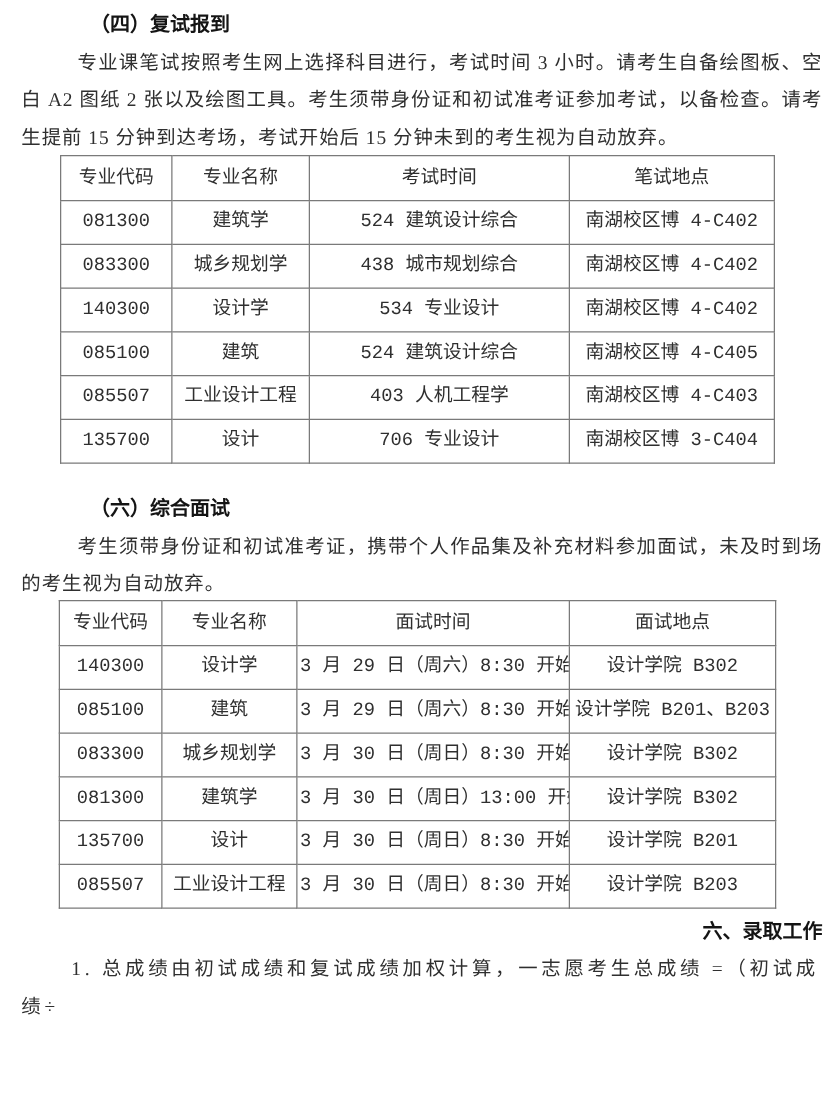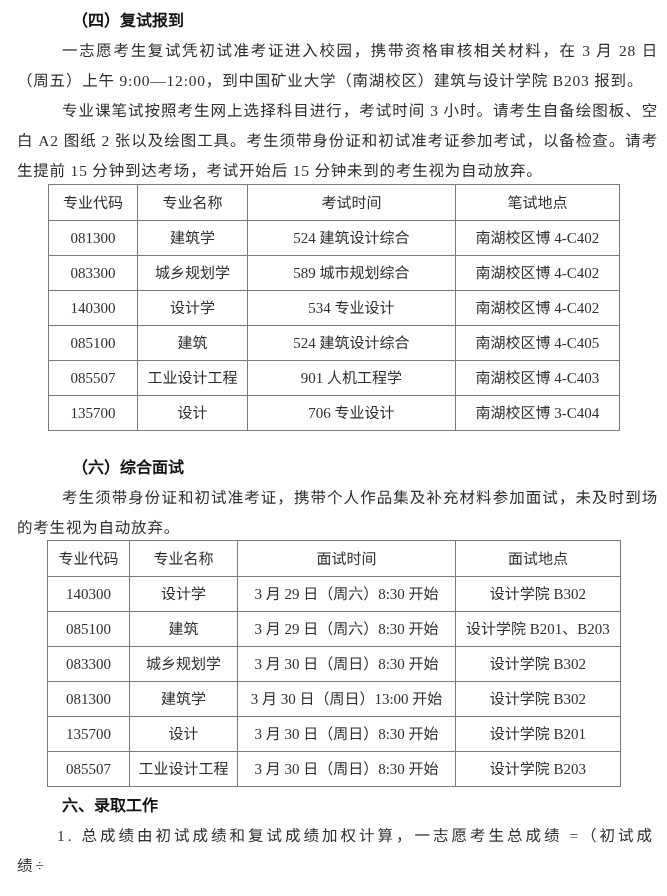--- a/index.html
+++ b/index.html
@@ -42,44 +42,45 @@
     font-size: 15px;
     color: #2f2f2f;
     margin: 0 0 0 31px;
   }
   .doc-table th, .doc-table td {
     border: 1px solid #7a7a7a;
     font-weight: normal;
     padding: 0 2px;
     overflow: hidden;
     white-space: nowrap;
+    font-family: Liberation Mono, monospace;
   }
   .doc-table th { height: 35px; }
   .doc-table td { height: 34px; }
   #written-exam-table { width: 571px; margin-top: -2px; }
   #interview-table   { width: 573px; margin-top: -3px; margin-left: 30px; }
   .heading-interview { margin-top: 22px; }
   .heading-admission {
     margin-top: 4px;
     padding-left: 45px;
+    text-align: right;
   }
   .para-admission {
     text-indent: 40px;
     letter-spacing: 3px;
     text-align: left;
   }
 </style>
 </head>
 <body>
 
 <div class="page">
 
   <h3 class="sub-heading">（四）复试报到</h3>
 
-  <p class="para">一志愿考生复试凭初试准考证进入校园，携带资格审核相关材料，在 3 月 28 日（周五）上午 9:00—12:00，到中国矿业大学（南湖校区）建筑与设计学院 B203 报到。</p>
 
 
   <p class="para">专业课笔试按照考生网上选择科目进行，考试时间 3 小时。请考生自备绘图板、空白 A2 图纸 2 张以及绘图工具。考生须带身份证和初试准考证参加考试，以备检查。请考生提前 15 分钟到达考场，考试开始后 15 分钟未到的考生视为自动放弃。</p>
 
 
   <table class="doc-table" id="written-exam-table">
     <colgroup>
       <col style="width:89px">
       <col style="width:110px">
       <col style="width:208px">
@@ -96,39 +97,39 @@
       <tbody>
         <tr>
           <td>081300</td>
           <td>建筑学</td>
           <td>524 建筑设计综合</td>
           <td>南湖校区博 4-C402</td>
         </tr>
         <tr>
           <td>083300</td>
           <td>城乡规划学</td>
-          <td>589 城市规划综合</td>
+          <td>438 城市规划综合</td>
           <td>南湖校区博 4-C402</td>
         </tr>
         <tr>
           <td>140300</td>
           <td>设计学</td>
           <td>534 专业设计</td>
           <td>南湖校区博 4-C402</td>
         </tr>
         <tr>
           <td>085100</td>
           <td>建筑</td>
           <td>524 建筑设计综合</td>
           <td>南湖校区博 4-C405</td>
         </tr>
         <tr>
           <td>085507</td>
           <td>工业设计工程</td>
-          <td>901 人机工程学</td>
+          <td>403 人机工程学</td>
           <td>南湖校区博 4-C403</td>
         </tr>
         <tr>
           <td>135700</td>
           <td>设计</td>
           <td>706 专业设计</td>
           <td>南湖校区博 3-C404</td>
         </tr>
       </tbody>
     </table>

